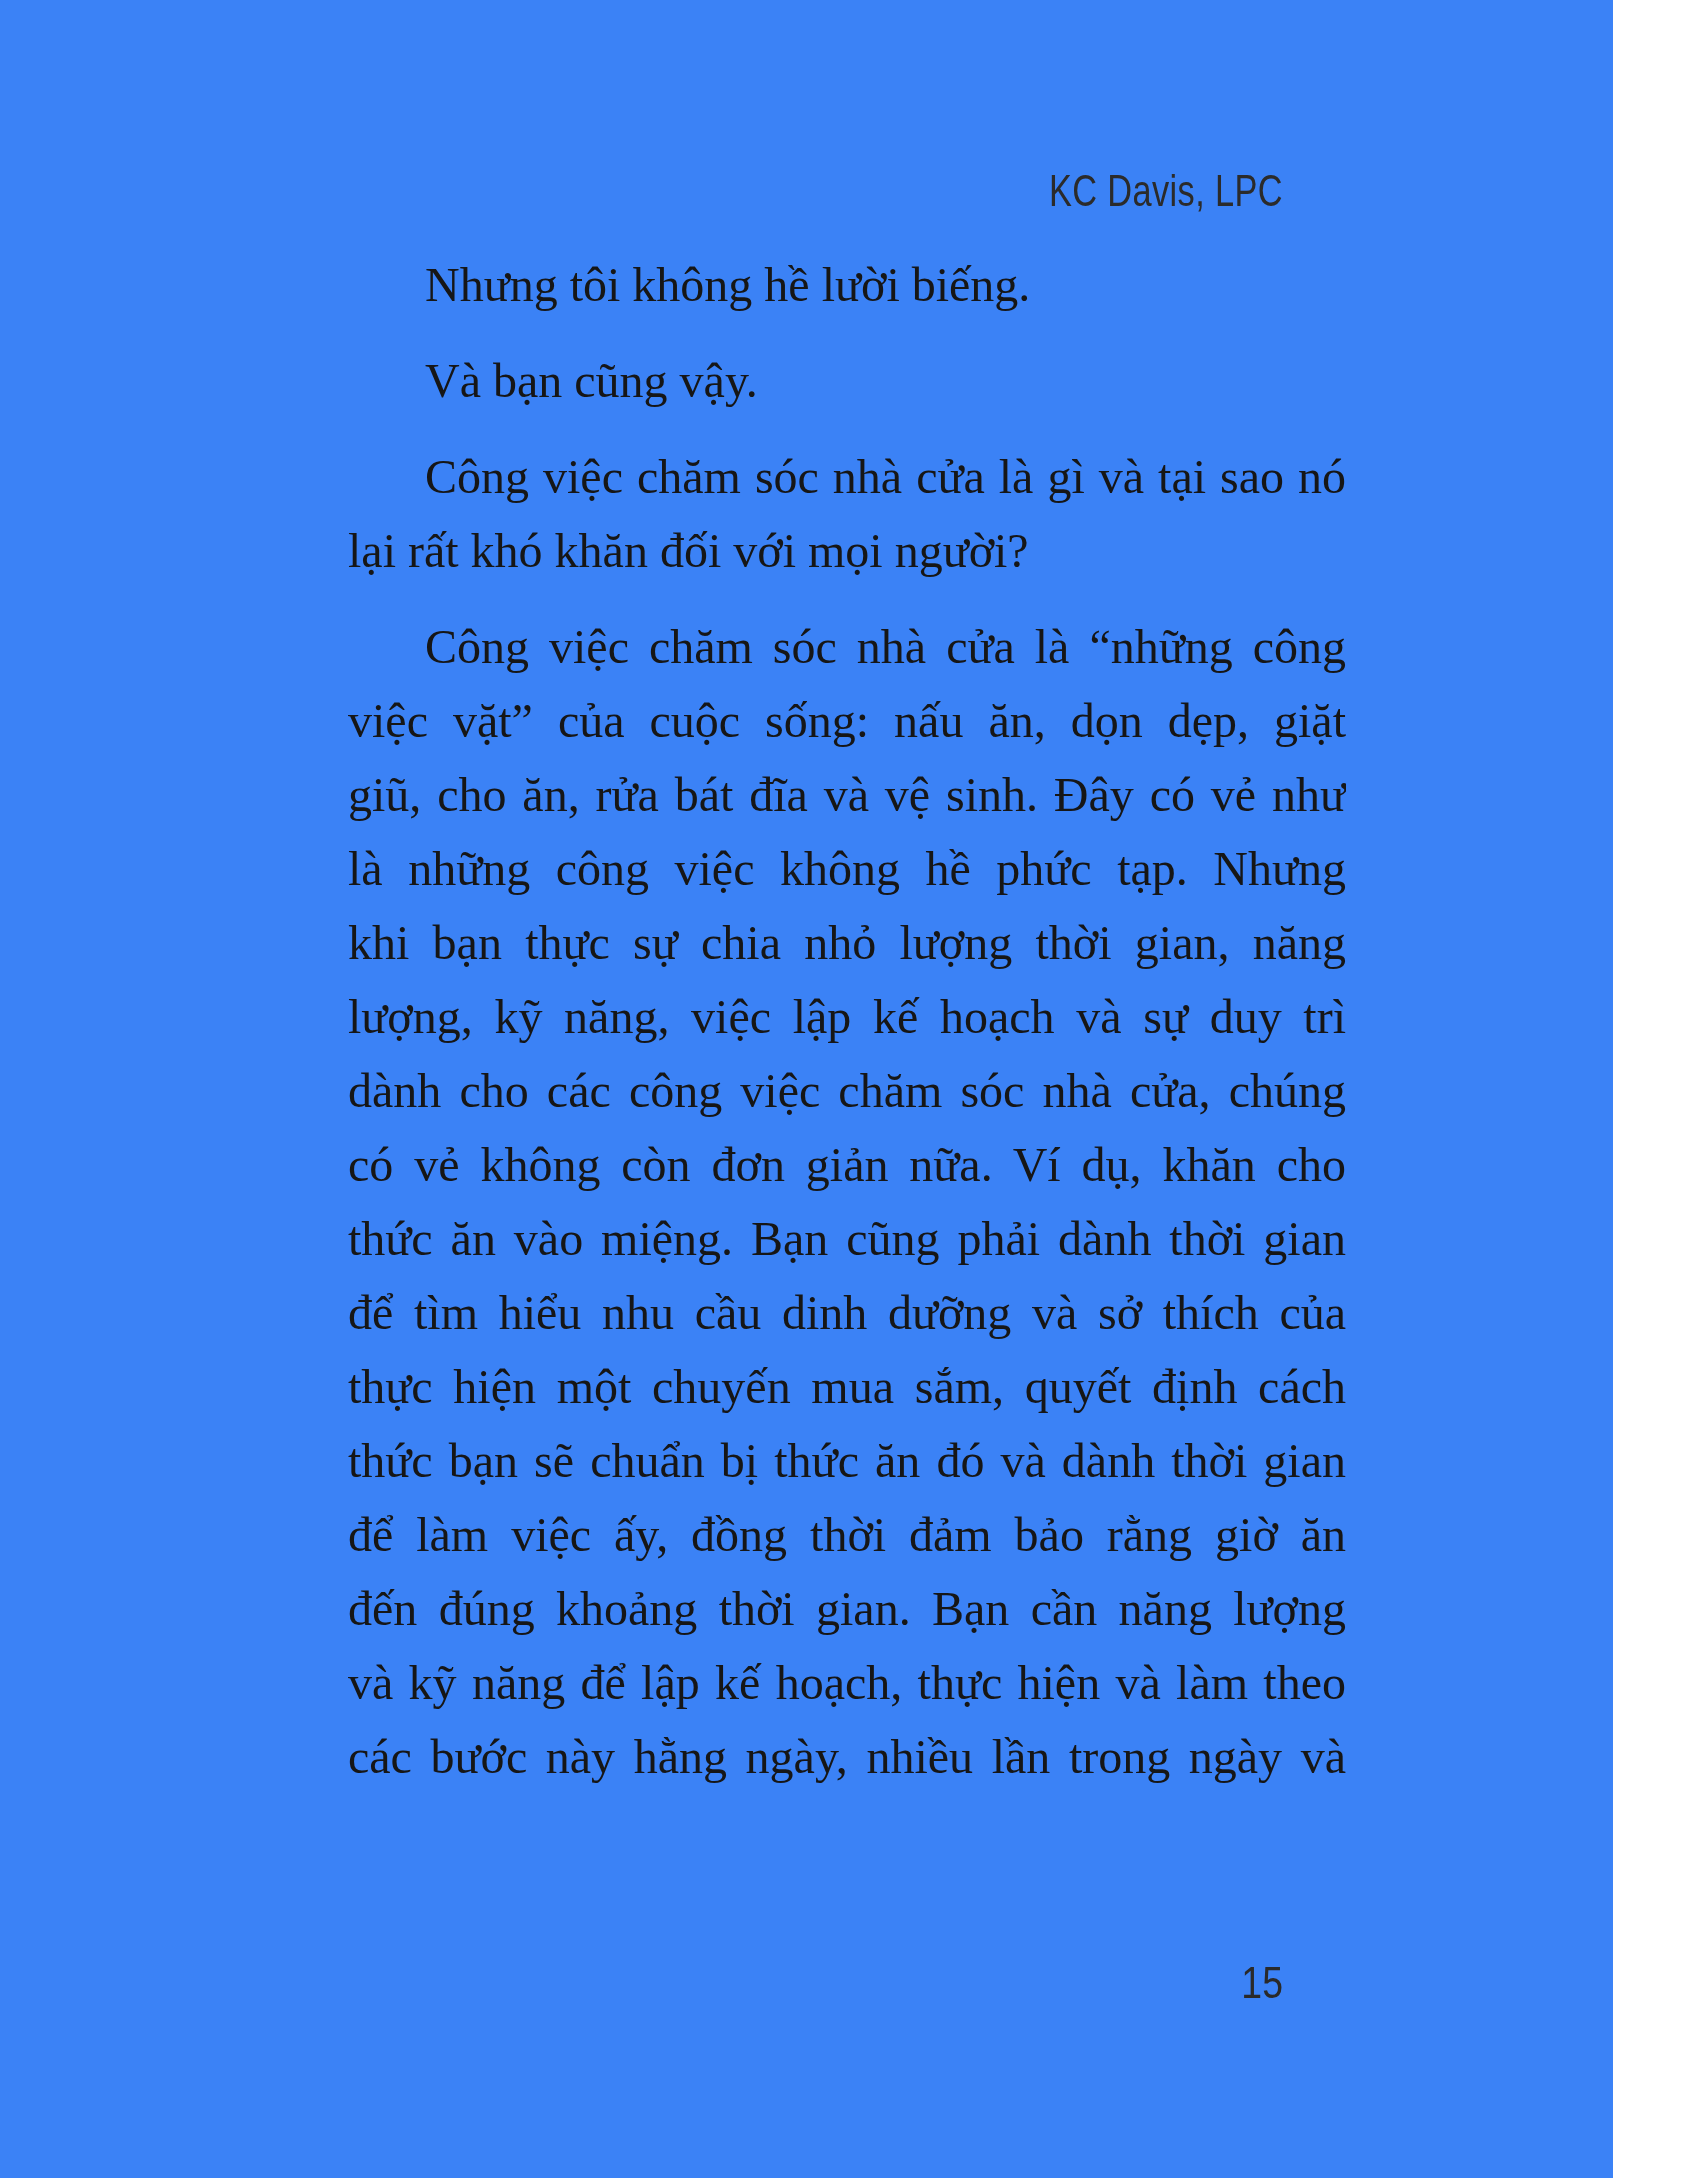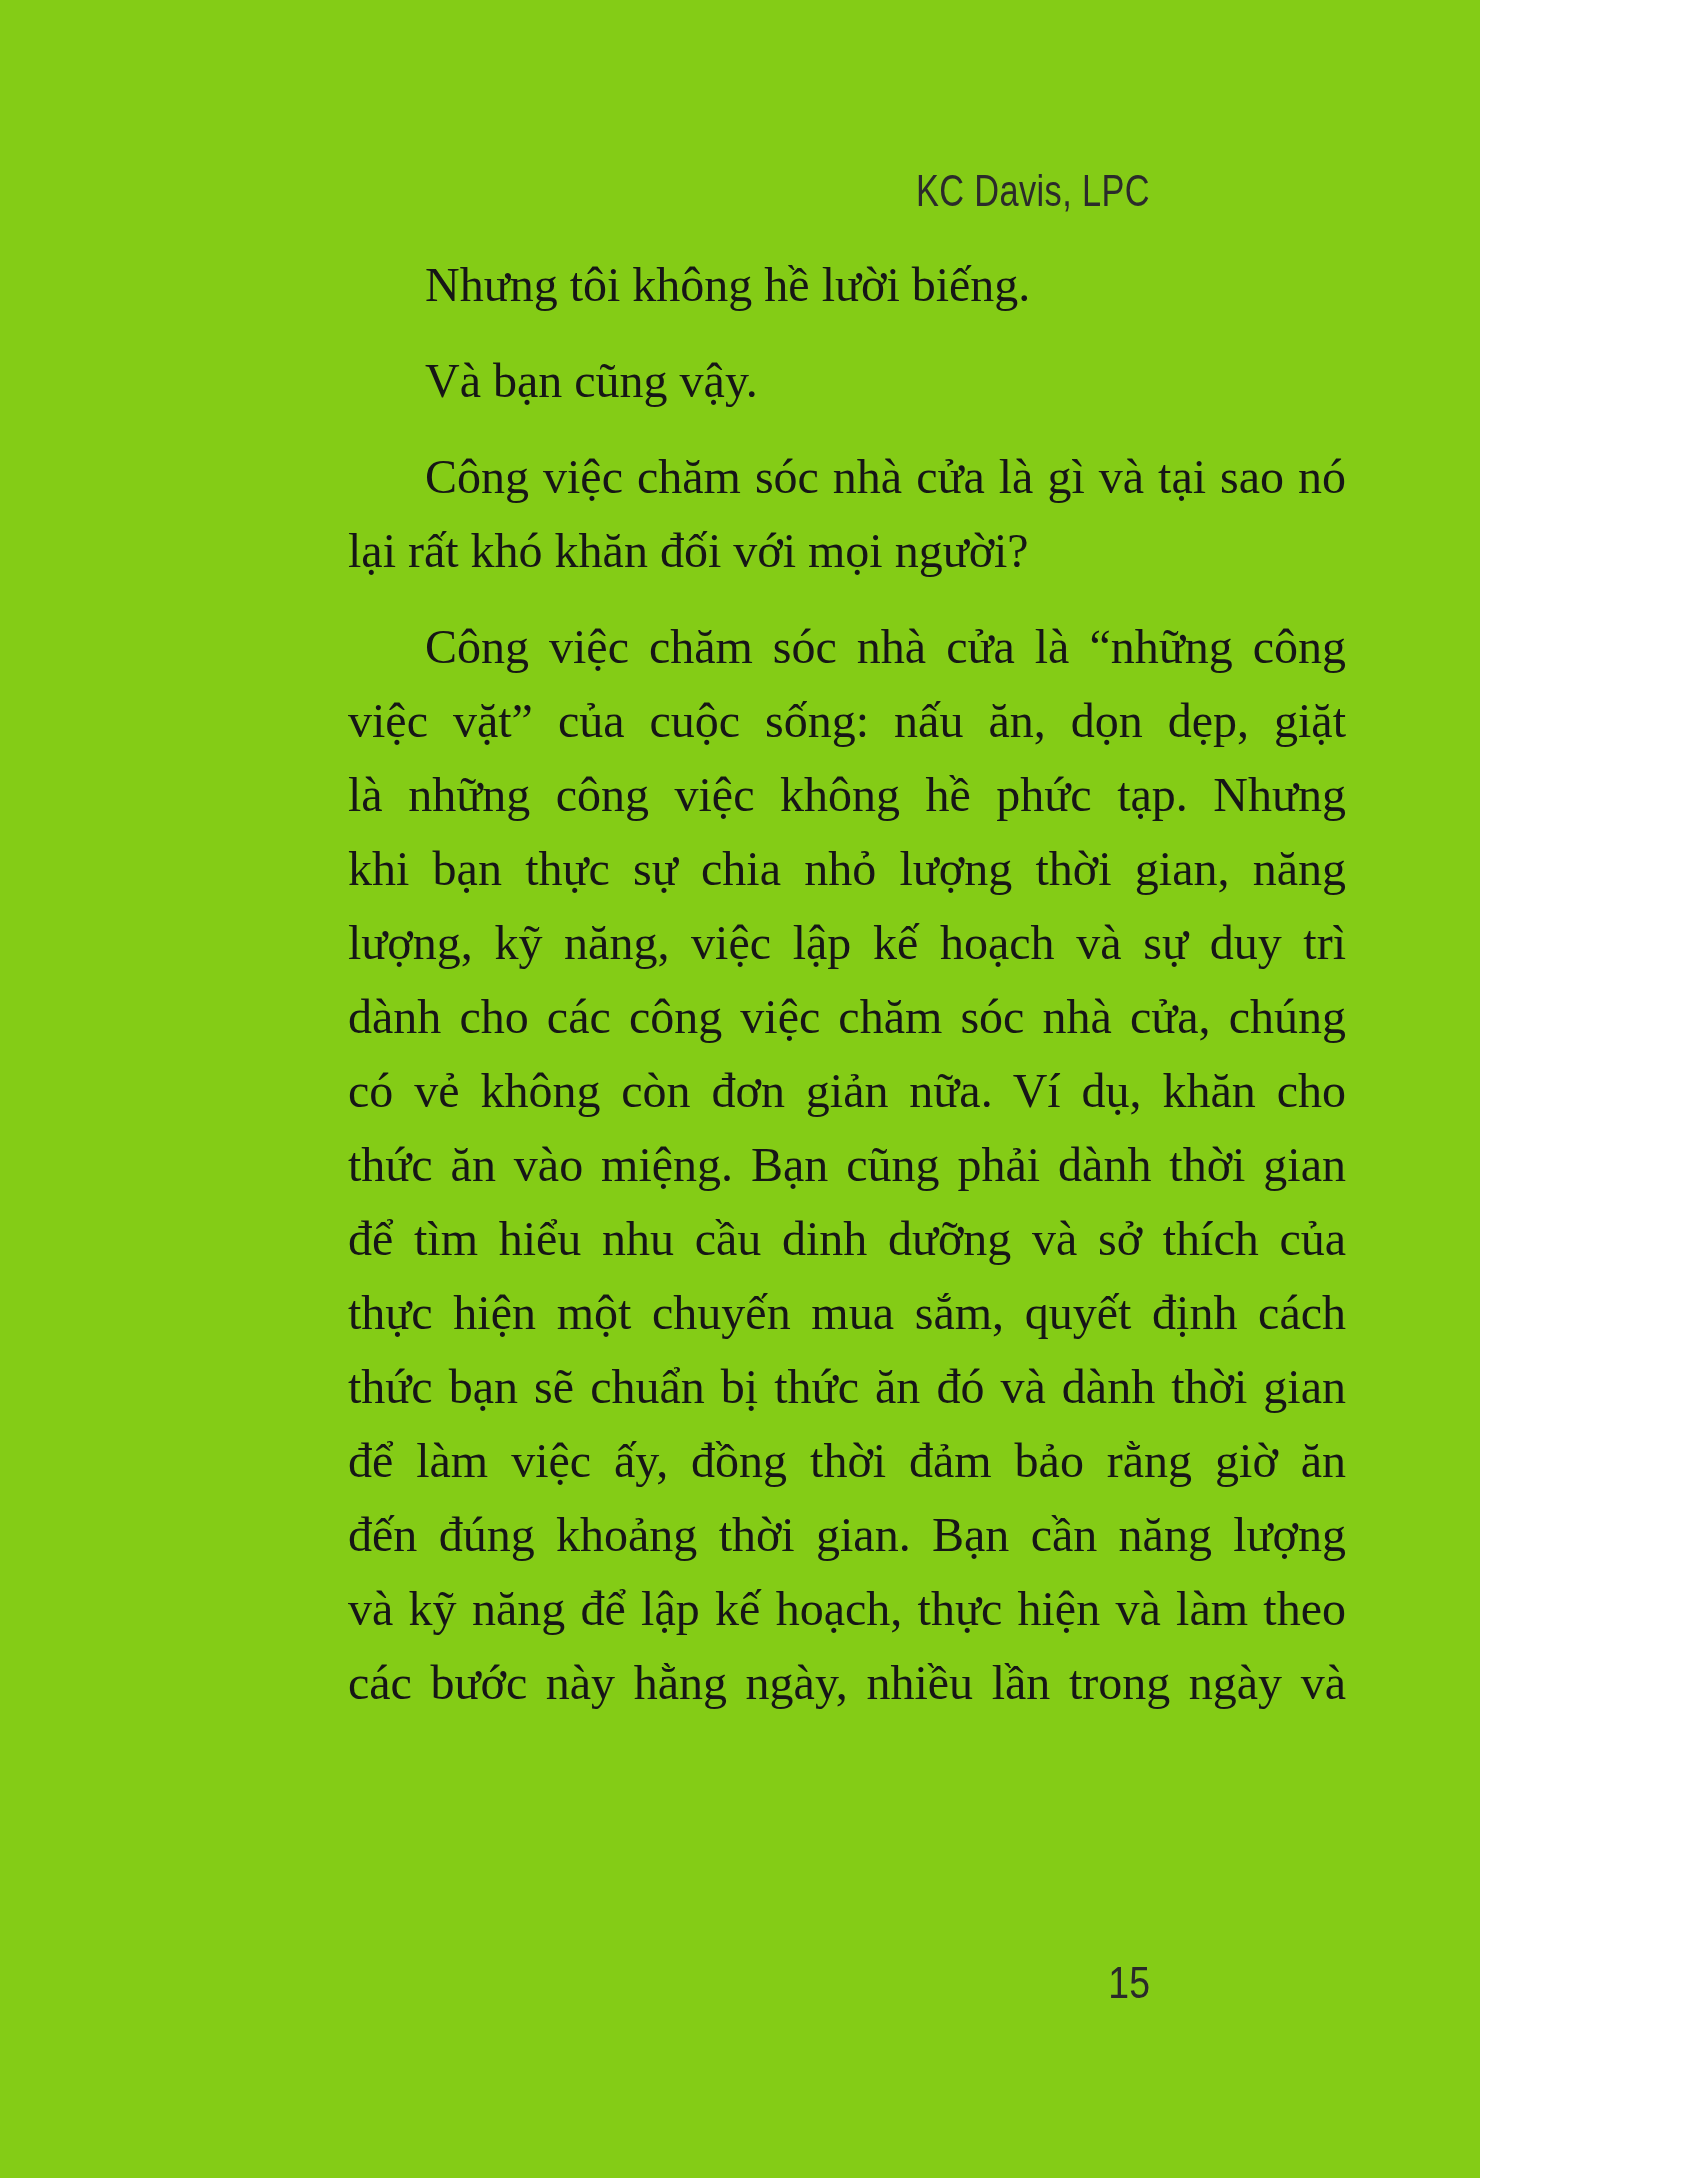--- a/index.html
+++ b/index.html
@@ -2,23 +2,23 @@
 <html><head>
 <meta charset="utf-8">
 <style>
   html, body {
     margin: 0;
     padding: 0;
     background: #ffffff;
   }
   .page {
     position: relative;
-    width: 1480px;
+    width: 1613px;
     height: 2178px;
-    background: #84cc16;
+    background: #3b82f6;
     overflow: hidden;
     font-family: "Liberation Serif", "DejaVu Serif", serif;
   }
   .header-author {
     position: absolute;
     top: 166px;
     right: 330px;
     font-family: "Liberation Sans", sans-serif;
     font-size: 44px;
     font-weight: 400;
@@ -91,20 +91,21 @@
     </p>
 
     <p class="para">
       <span class="line justified indent">Công việc chăm sóc nhà cửa là gì và tại sao nó</span>
       <span class="line plain">lại rất khó khăn đối với mọi người?</span>
     </p>
 
     <p class="para">
       <span class="line justified indent">Công việc chăm sóc nhà cửa là “những công</span>
       <span class="line justified">việc vặt” của cuộc sống: nấu ăn, dọn dẹp, giặt</span>
+      <span class="line justified">giũ, cho ăn, rửa bát đĩa và vệ sinh. Đây có vẻ như</span>
       <span class="line justified">là những công việc không hề phức tạp. Nhưng</span>
       <span class="line justified">khi bạn thực sự chia nhỏ lượng thời gian, năng</span>
       <span class="line justified">lượng, kỹ năng, việc lập kế hoạch và sự duy trì</span>
       <span class="line justified">dành cho các công việc chăm sóc nhà cửa, chúng</span>
       <span class="line justified">có vẻ không còn đơn giản nữa. Ví dụ, khăn cho</span>
       <span class="line justified">thức ăn vào miệng. Bạn cũng phải dành thời gian</span>
       <span class="line justified">để tìm hiểu nhu cầu dinh dưỡng và sở thích của</span>
       <span class="line justified">thực hiện một chuyến mua sắm, quyết định cách</span>
       <span class="line justified">thức bạn sẽ chuẩn bị thức ăn đó và dành thời gian</span>
       <span class="line justified">để làm việc ấy, đồng thời đảm bảo rằng giờ ăn</span>

